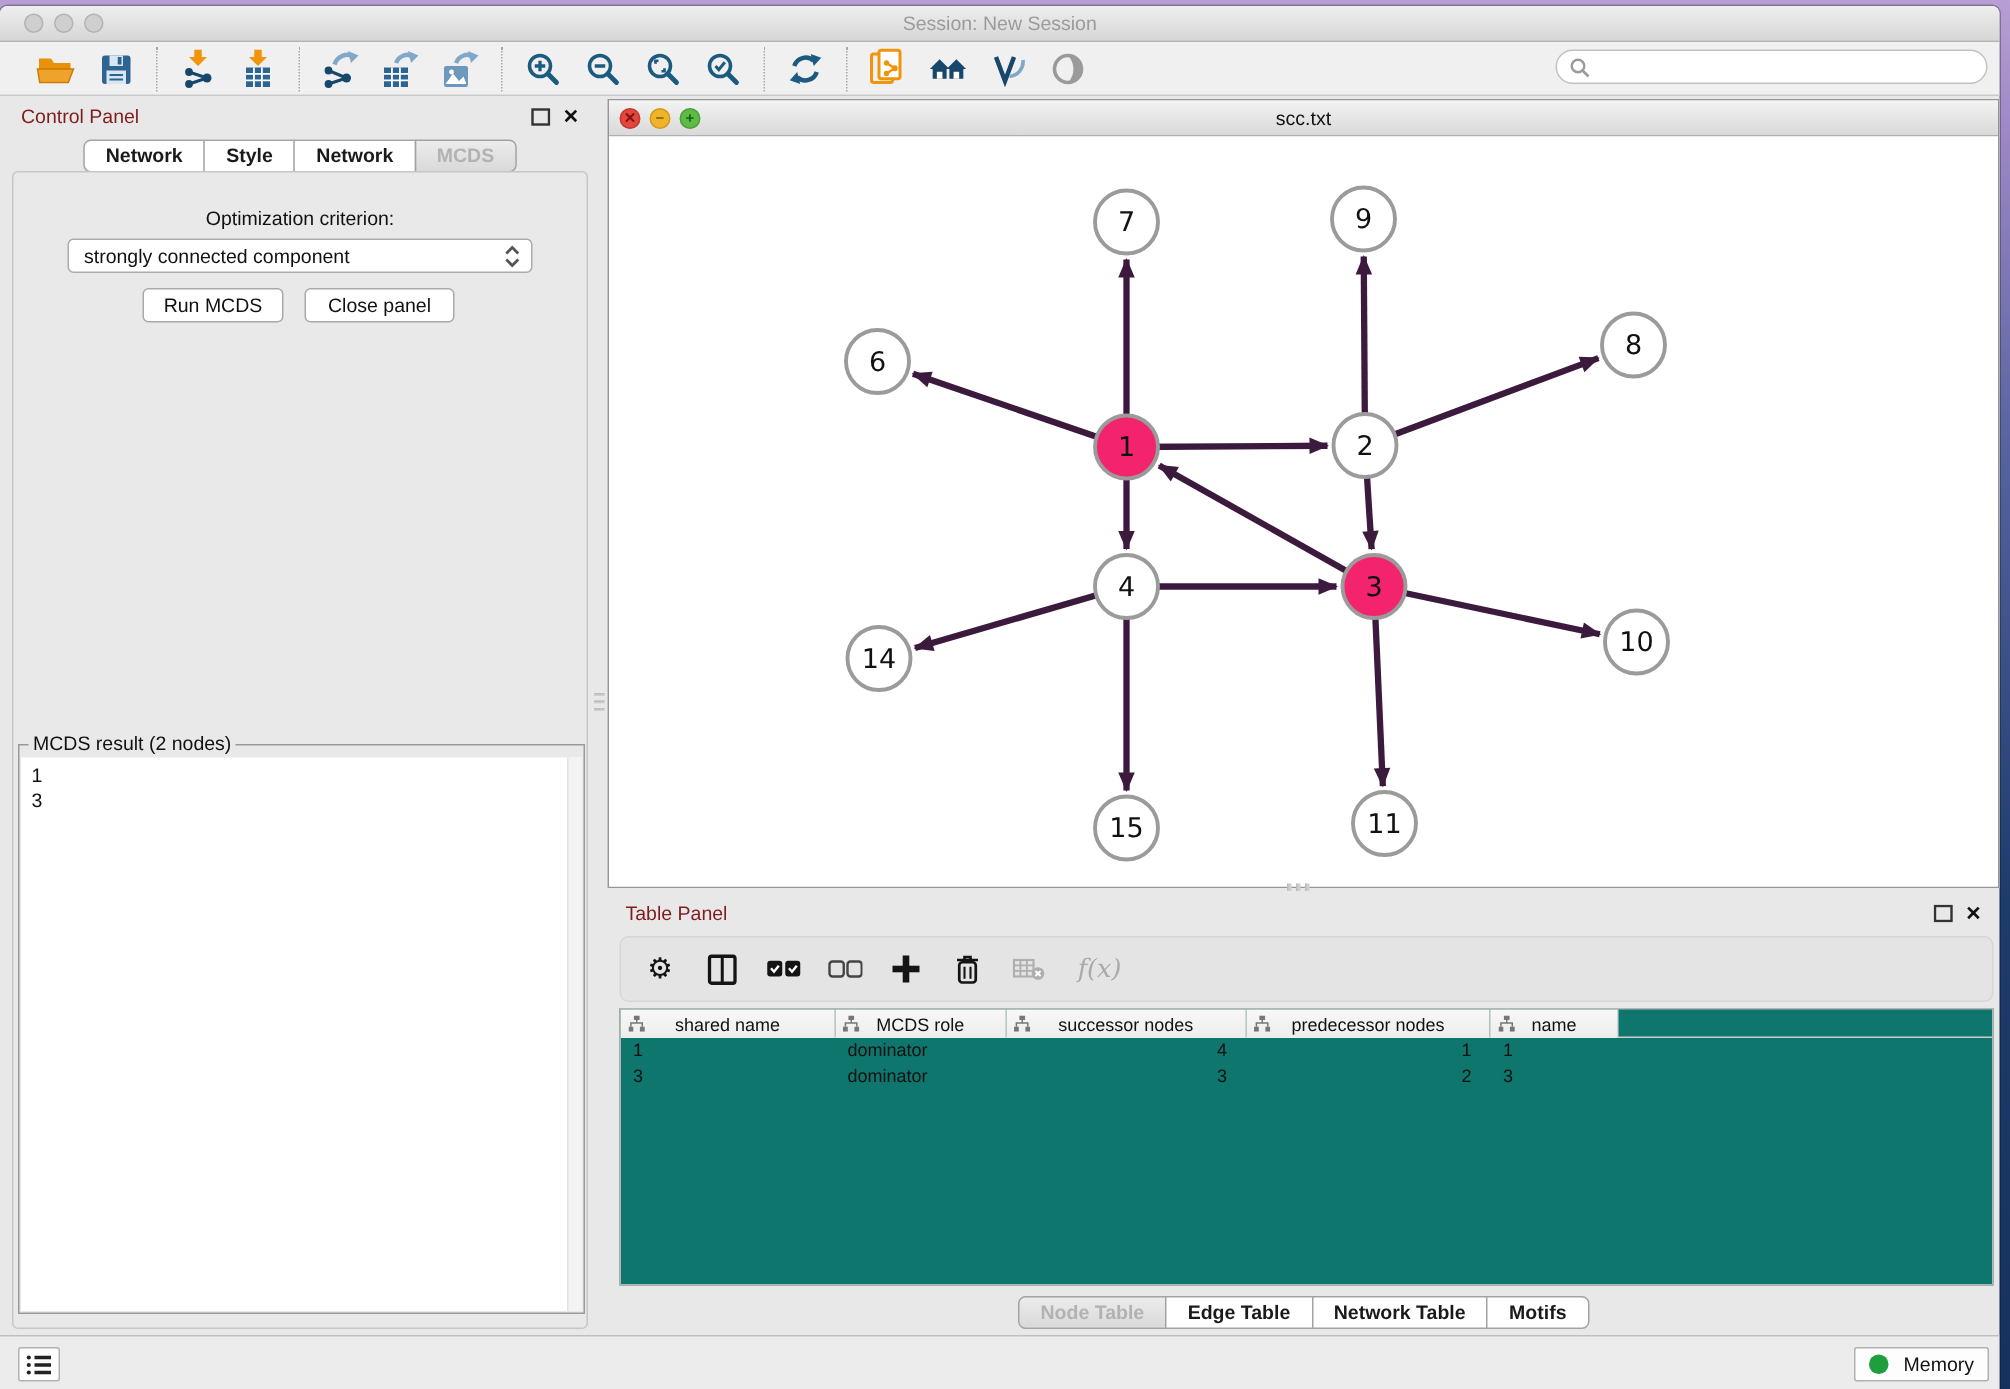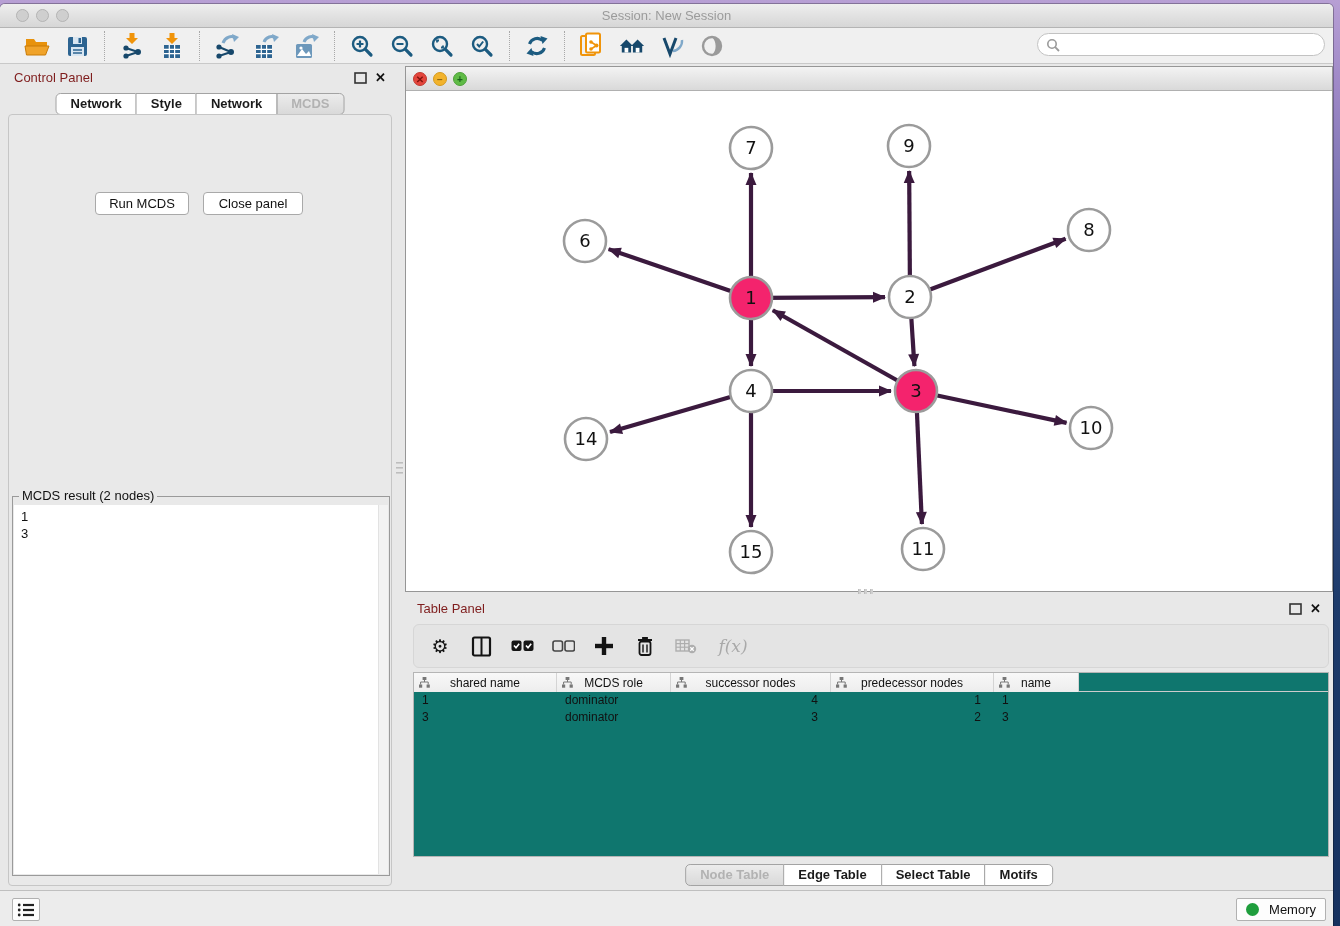--- a/index.html
+++ b/index.html
@@ -331,39 +331,50 @@
     </div>
     <div class="cp-tabs-wrap">
         <div class="seg-tabs" id="control-tabs">
           <div class="seg-tab">Network</div>
           <div class="seg-tab">Style</div>
           <div class="seg-tab">Network</div>
           <div class="seg-tab selected">MCDS</div>
         </div>
       </div>
     <div class="cp-body"></div>
+    <div class="opt-label">Optimization criterion:</div>
+    <div class="selectbox">
+      <span>strongly connected component</span>
+      <span class="chev">
+        <svg width="17" height="18" viewBox="0 0 17 18">
+            <path d="M4.5 7 L8.5 3 L12.5 7" fill="none" stroke="#555" stroke-width="1.8"></path>
+            <path d="M4.5 11 L8.5 15 L12.5 11" fill="none" stroke="#555" stroke-width="1.8"></path>
+          </svg>
+      </span>
+    </div>
     <div class="pushbtn" id="run-btn">Run MCDS</div>
     <div class="pushbtn" id="close-panel-btn">Close panel</div>
     <div class="result-fieldset">
       <span class="result-legend">MCDS result (2 nodes)</span>
       <div class="result-area" id="result-lines">1
 3</div>
       <div class="result-scroll"></div>
     </div>
     <div class="v-handle">
         <i></i>
         <i></i>
         <i></i>
       </div>
 
     <div class="net-frame">
       <div class="frame-titlebar">
         <span class="tlb red" style="left:7px">✕</span>
         <span class="tlb yellow" style="left:27px">−</span>
         <span class="tlb green" style="left:47px">+</span>
+        <div class="title">scc.txt</div>
       </div>
       <svg class="net-canvas" id="graph-svg" width="926" height="500" viewBox="0 0 926 500">
           <defs>
             <marker id="arrow" markerUnits="userSpaceOnUse" markerWidth="15" markerHeight="13" refX="13" refY="6" orient="auto">
               <path d="M1,0.5 L14,6 L1,11.5 Z" fill="#3b1a3e"></path>
             </marker>
           </defs>
           <line x1="345" y1="207" x2="345" y2="82" stroke="#3b1a3e" stroke-width="4.2" marker-end="url(#arrow)"></line>
           <line x1="345" y1="207" x2="202.64490046432553" y2="158.11903208714793" stroke="#3b1a3e" stroke-width="4.2" marker-end="url(#arrow)"></line>
           <line x1="345" y1="207" x2="479.00049442779874" y2="206.1572295947937" stroke="#3b1a3e" stroke-width="4.2" marker-end="url(#arrow)"></line>
@@ -533,21 +544,21 @@
             <div class="td-cell right" style="width: 160px;">3</div>
             <div class="td-cell right" style="width: 163px;">2</div>
             <div class="td-cell left" style="width: 85px;">3</div>
           </div>
         </div>
     </div>
     <div class="tp-tabs-wrap">
         <div class="seg-tabs" id="table-tabs">
           <div class="seg-tab selected">Node Table</div>
           <div class="seg-tab">Edge Table</div>
-          <div class="seg-tab">Select Table</div>
+          <div class="seg-tab">Network Table</div>
           <div class="seg-tab">Motifs</div>
         </div>
       </div>
 
     <div class="statusbar">
       <div class="sq-btn" id="list-btn">
         <svg width="18" height="16" viewBox="0 0 18 16">
           <circle cx="2.2" cy="3" r="1.4" fill="#222"></circle>
             <line x1="6" y1="3" x2="17" y2="3" stroke="#222" stroke-width="2.2"></line>
           <circle cx="2.2" cy="8" r="1.4" fill="#222"></circle>

